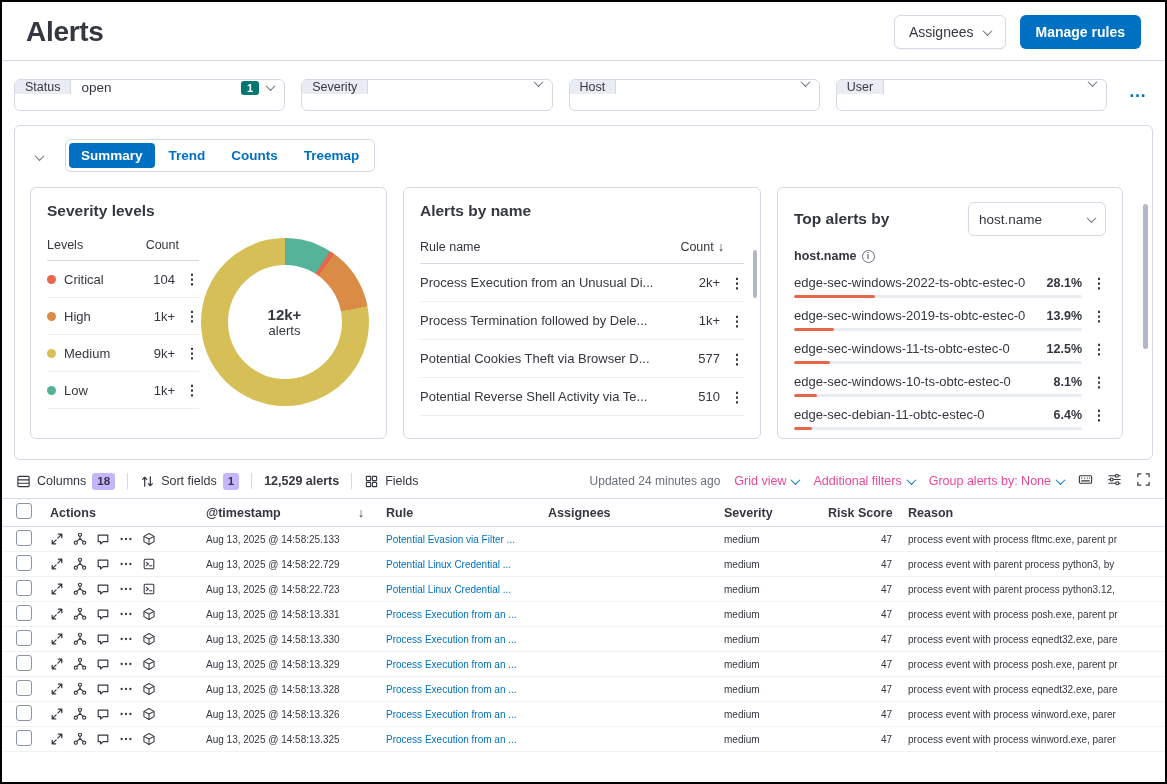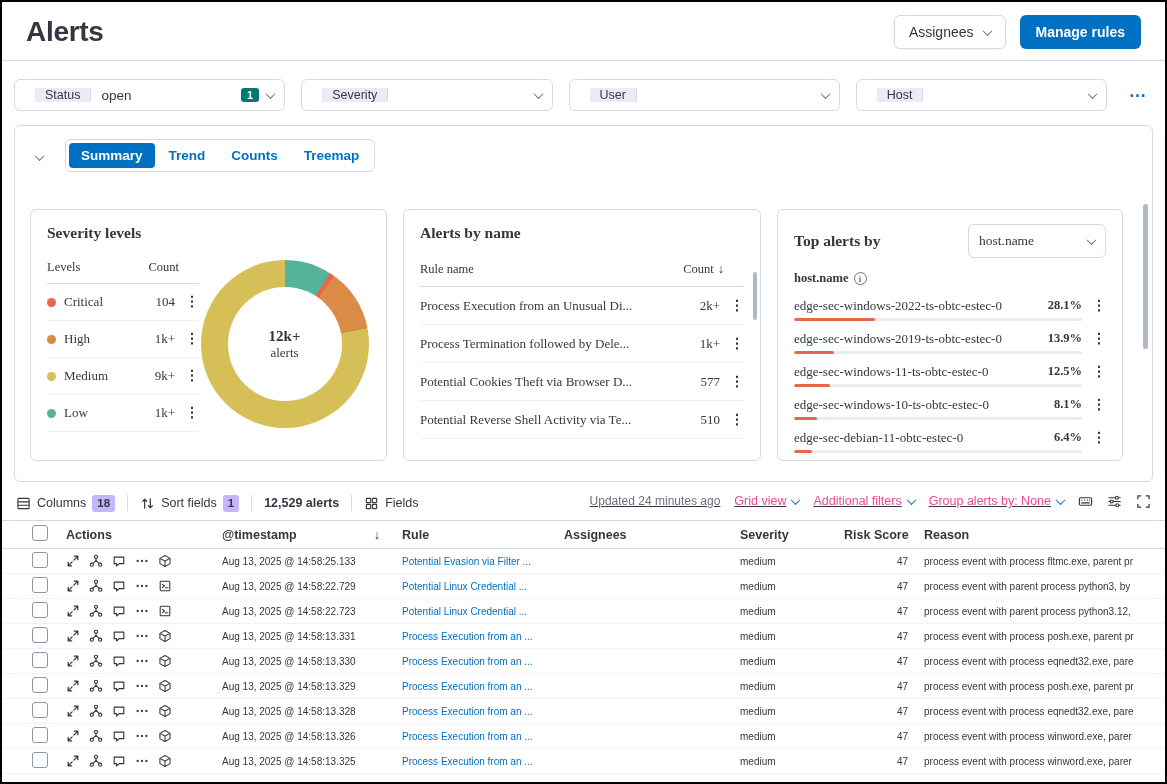--- a/index.html
+++ b/index.html
@@ -19,36 +19,36 @@
   
   .header { display:flex; align-items:center; justify-content:space-between; padding:13px 24px 11px; }
   .page-title { font-size:28px; font-weight:700; letter-spacing:-.3px; }
   .header-actions { display:flex; align-items:center; gap:14px; }
   .btn-secondary { display:flex; align-items:center; gap:10px; border:1px solid #d3dae6; border-radius:6px; padding:8px 14px; font-size:14px; font-weight:500; background:#fff; box-shadow:0 1px 2px rgba(0,0,0,.05); }
   .btn-primary { background:#0071c2; color:#fff; border-radius:6px; padding:9px 16px; font-size:14px; font-weight:600; }
   .rule-divider { border-bottom:1px solid #d3dae6; }
 
   
   .filter-bar { display:flex; align-items:center; gap:16px; padding:18px 12px 14px; }
-  .filter { display:flex; align-items:center; height:32px; border:1px solid #d3dae6; border-radius:6px; background:#fff; overflow:hidden;padding-left:20px; }
+  .filter { display:flex; align-items:flex-start; height:32px; border:1px solid #d3dae6; border-radius:6px; background:#fff; overflow:hidden; }
   .filter-label { background:#e9edf3; border-right:1px solid #d3dae6; display:flex; align-items:center; padding:0 10px; font-size:12.5px; }
   .filter-value { display:flex; align-items:center; flex:1; padding:0 10px; font-size:13.5px; gap:8px; }
   .filter-value .grow { flex:1; }
   .badge-green { background:#007871; color:#fff; border-radius:3px; font-size:11px; font-weight:700; padding:1px 6px; }
   .more-filters { margin-left:auto; color:#0071c2; font-size:17px; font-weight:700; padding:0 6px; letter-spacing:1px; }
   .w-status{width:272px} .w-sev{width:252px} .w-user{width:272px} .w-host{width:252px}
 
   
   .viz-section { margin:0 12px; border:1px solid #d3dae6; border-radius:6px; padding:13px 15px 20px; position:relative; }
   .viz-top { display:flex; align-items:center; gap:16px; }
   .collapse-btn { padding:6px; }
   .tabs { display:flex; border:1px solid #d3dae6; border-radius:6px; padding:3px; gap:2px; background:#fff; }
   .tab { padding:5px 12px; border-radius:4px; font-size:13.5px; font-weight:600; color:#0071c2; }
   .tab.selected { background:#0071c2; color:#fff; }
-  .panels { display:flex; gap:16px; margin-top:37px;font-family:Liberation Serif, serif; }
+  .panels { display:flex; gap:16px; margin-top:15px; }
   .panel { border:1px solid #d3dae6; border-radius:6px; padding:14px 16px; height:252px; position:relative; background:#fff; }
   .panel-title { font-size:15.5px; font-weight:700; }
   .p-sev{width:357px} .p-abn{width:358px} .p-ta{width:346px}
 
   
   .sev-body { display:flex; margin-top:14px; }
   .sev-table { width:152px; font-size:12.5px; }
   .sev-head { display:flex; padding:4px 0 8px; border-bottom:1px solid #d3dae6; color:#343741; }
   .sev-head .h2 { margin-left:auto; margin-right:20px; }
   .sev-row { display:flex; align-items:center; height:37px; border-bottom:1px solid #eef0f5; font-size:13px; }
@@ -81,28 +81,28 @@
   .ta-pct { font-weight:700; font-size:12.5px; }
   .ta-bar { height:3px; background:#e9edf3; border-radius:2px; margin:3px 24px 0 0; overflow:hidden; }
   .ta-fill { height:100%; border-radius:2px; }
 
   
   .toolbar { display:flex; align-items:center; gap:12px; padding:12px 14px 8px; font-size:12.5px; }
   .tb-item { display:flex; align-items:center; gap:6px; color:#343741; }
   .tb-badge { background:#c4b5fd; border-radius:3px; padding:0 5px; font-weight:700; font-size:11.5px; line-height:17px; }
   .tb-sep { width:1px; height:16px; background:#d3dae6; }
   .tb-count { font-weight:600; }
-  .tb-right { margin-left:auto; display:flex; align-items:flex-start; gap:14px;text-decoration:underline; }
+  .tb-right { margin-left:auto; display:flex; align-items:center; gap:14px; }
   .tb-updated { color:#69707d; font-size:12px; }
   .tb-link { color:#ec4899; display:flex; align-items:center; gap:6px; font-size:12.5px; }
   .tb-icon { color:#343741; }
 
   
   .grid { border-top:1px solid #d3dae6; }
-  .grid-header, .grid-row { display:grid; grid-template-columns:34px 156px 180px 162px 176px 104px 68px minmax(0,1fr); align-items:center; padding-left:30px; }
+  .grid-header, .grid-row { display:grid; grid-template-columns:34px 156px 180px 162px 176px 104px 68px minmax(0,1fr); align-items:center; padding-left:14px; }
   .grid-header { height:28px; border-bottom:1px solid #d3dae6; font-weight:700; font-size:12.5px; }
   .grid-row { height:25px; border-bottom:1px solid #f0f2f7; font-size:10px; }
   .cell { white-space:nowrap; overflow:hidden; }
   .c-ts-h { display:flex; align-items:center; }
   .c-ts-h .arr { margin-left:auto; margin-right:22px; font-weight:400; }
   .c-risk { text-align:right; padding-right:4px; }
   .c-reason { padding-left:12px; }
   .checkbox { width:16px; height:16px; border:1px solid #8b95a5; border-radius:3px; display:inline-block; background:#fff; }
   .c-actions { display:flex; align-items:center; gap:9px; overflow:visible; }
   .act { color:#343741; display:inline-flex; }
@@ -137,30 +137,30 @@
     </span>
   </div>
   <div class="filter w-sev">
     <span class="filter-label">Severity</span>
     <span class="filter-value">
       <span></span>
       <span class="grow"></span>
       <span class="chev"></span>
     </span>
   </div>
-  <div class="filter w-user">
-    <span class="filter-label">User</span>
+  <div class="filter w-host">
+    <span class="filter-label">Host</span>
     <span class="filter-value">
       <span></span>
       <span class="grow"></span>
       <span class="chev"></span>
     </span>
   </div>
-  <div class="filter w-host">
-    <span class="filter-label">Host</span>
+  <div class="filter w-user">
+    <span class="filter-label">User</span>
     <span class="filter-value">
       <span></span>
       <span class="grow"></span>
       <span class="chev"></span>
     </span>
   </div>
   <button class="more-filters">⋯</button>
 </div>
 
 <div class="viz-section">

